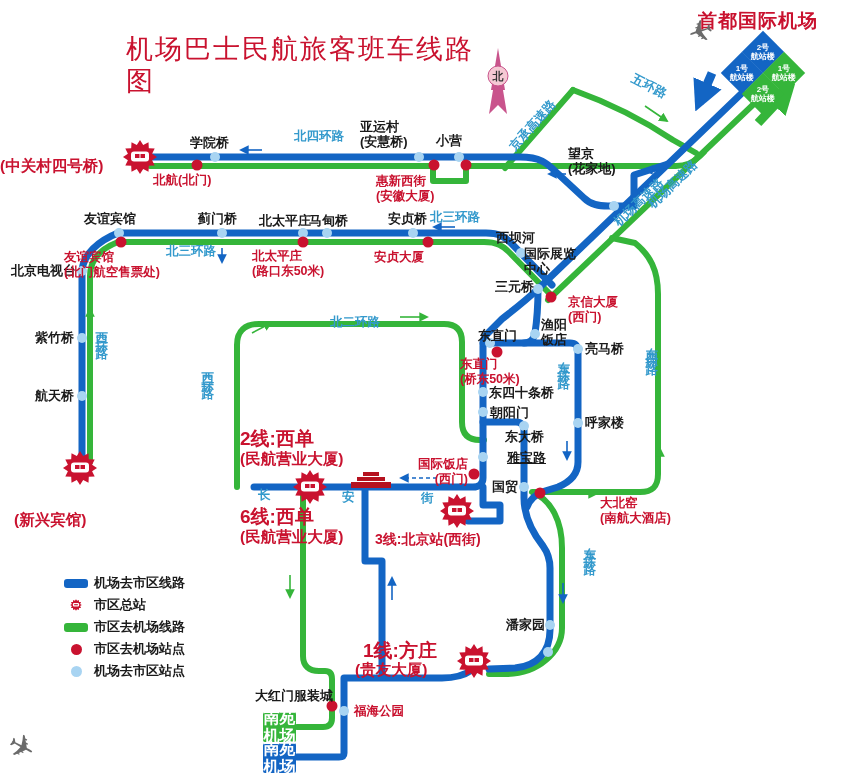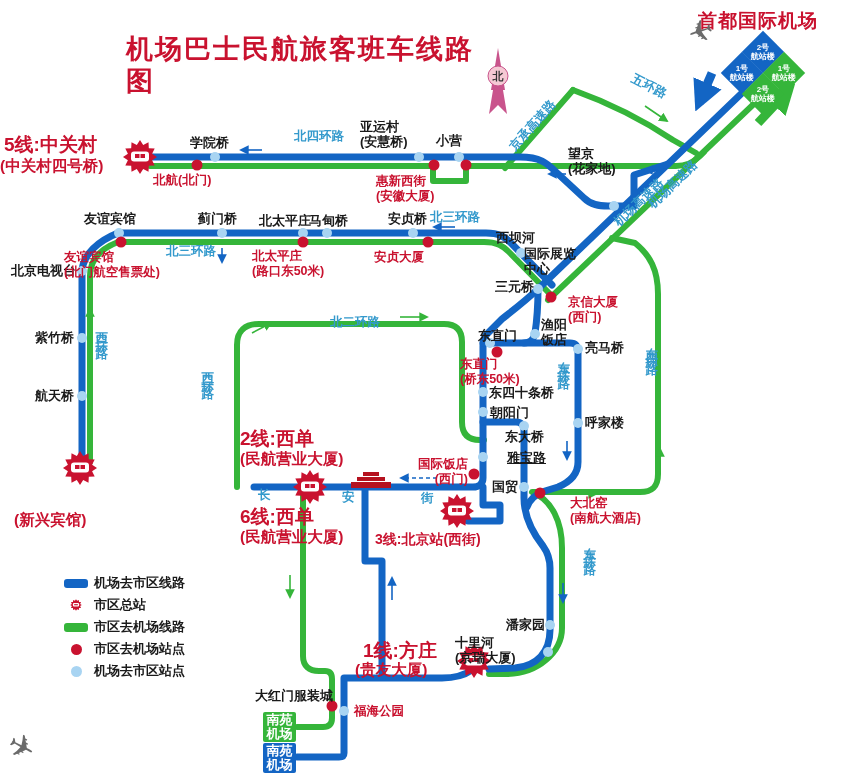--- a/index.html
+++ b/index.html
@@ -5,29 +5,29 @@
   html,body{margin:0;padding:0;background:#fff;font-family:"Liberation Sans",sans-serif;}
   #map{position:relative;width:850px;height:782px;background:#fff;overflow:hidden;}
   #routes{position:absolute;left:0;top:0;}
   .lbl{position:absolute;font-weight:bold;font-size:13px;color:#1a1a1a;white-space:pre-line;line-height:1.18;text-align:left;}
   .left{text-align:left;} .right{text-align:right;}
   .red{color:#c9122f;}
   .rs{font-size:12.5px;}
   .roadlbl{position:absolute;color:#3399cc;font-weight:bold;font-size:12.5px;white-space:pre;line-height:1.1;}
   .vroad{writing-mode:vertical-rl;letter-spacing:5px;}
   .rot{transform-origin:center center;}
-  .title{font-size:27px;letter-spacing:2px;color:#c9122f;font-weight:bold;}
+  .title{font-size:27px;letter-spacing:2px;color:#c9122f;font-weight:normal;}
   .apt{font-size:19px;color:#c9122f;font-weight:bold;letter-spacing:1px;}
   .tname{font-size:19px;} .tsub{font-size:15.5px;} .tname3{font-size:14px;}
   .diamond{position:absolute;width:30px;height:30px;transform:rotate(45deg);display:flex;align-items:center;justify-content:center;}
   .diamond.b{background:#1365c4;} .diamond.g{background:#35b53a;}
   .diamond span{transform:rotate(-45deg);color:#fff;font-size:8px;font-weight:bold;text-align:center;white-space:pre-line;line-height:1.15;}
   .nybox{position:absolute;width:33px;height:30px;border-radius:2px;display:flex;align-items:center;justify-content:center;}
   .nybox.g{background:#35b53a;} .nybox.b{background:#1365c4;}
-  .nybox span{color:#fff;font-size:13px;font-weight:bold;text-align:center;white-space:pre-line;line-height:1.1;}
+  .nybox span{color:#fff;font-size:16px;font-weight:bold;text-align:center;white-space:pre-line;line-height:1.1;}
   .plane{position:absolute;color:#6b6b6b;font-size:30px;}
   #legend{position:absolute;left:58px;top:572px;}
   .lrow{display:flex;align-items:center;height:22px;}
   .lsym{width:36px;display:flex;align-items:center;justify-content:center;}
   .ltxt{font-size:13px;font-weight:bold;color:#1a1a1a;}
   .bar{width:24px;height:9px;border-radius:3px;}
   .dotleg{width:11px;height:11px;border-radius:50%;}
 </style>
 </head>
 <body>
@@ -185,21 +185,20 @@
     </div>
 <div class="diamond g" style="left:769px;top:58px;">
       <span>1号
 航站楼</span>
     </div>
 <div class="diamond g" style="left:748px;top:79px;">
       <span>2号
 航站楼</span>
     </div>
 
-<div class="lbl red tname" style="left:4px;top:134px;width:132px;">5线:中关村</div>
 <div class="lbl red tsub" style="left:0px;top:157px;width:140px;">(中关村四号桥)</div>
 <div class="lbl red tsub" style="left:14px;top:511px;width:133px;">(新兴宾馆)</div>
 <div class="lbl red tname" style="left:240px;top:428px;width:160px;">2线:西单</div>
 <div class="lbl red tsub" style="left:240px;top:450px;width:160px;">(民航营业大厦)</div>
 <div class="lbl red tname" style="left:240px;top:506px;width:160px;">6线:西单</div>
 <div class="lbl red tsub" style="left:240px;top:528px;width:160px;">(民航营业大厦)</div>
 <div class="lbl red tname3" style="left:375px;top:531px;width:170px;">3线:北京站(西街)</div>
 <div class="lbl red tname" style="left:363px;top:640px;width:120px;">1线:方庄</div>
 <div class="lbl red tsub" style="left:355px;top:661px;width:120px;">(贵友大厦)</div>
 
@@ -213,52 +212,50 @@
 <div class="lbl" style="left:198px;top:211px;width:50px;">蓟门桥</div>
 <div class="lbl" style="left:259px;top:213px;width:56px;">北太平庄</div>
 <div class="lbl" style="left:309px;top:213px;width:48px;">马甸桥</div>
 <div class="lbl" style="left:388px;top:211px;width:50px;">安贞桥</div>
 <div class="lbl" style="left:496px;top:230px;width:52px;">西坝河</div>
 <div class="lbl" style="left:524px;top:246px;width:62px;">国际展览
 中心</div>
 <div class="lbl right" style="left:478px;top:279px;width:56px;">三元桥</div>
 <div class="lbl left" style="left:541px;top:317px;width:40px;">渔阳
 饭店</div>
-<div class="lbl left" style="left:585px;top:341px;width:55px;font-family:Liberation Mono, monospace;">亮马桥</div>
+<div class="lbl left" style="left:585px;top:341px;width:55px;">亮马桥</div>
 <div class="lbl" style="left:478px;top:328px;width:64px;">东直门</div>
 <div class="lbl left" style="left:489px;top:385px;width:86px;">东四十条桥</div>
 <div class="lbl left" style="left:490px;top:405px;width:60px;">朝阳门</div>
 <div class="lbl" style="left:505px;top:429px;width:46px;">东大桥</div>
 <div class="lbl left" style="left:585px;top:415px;width:55px;">呼家楼</div>
 <div class="lbl left" style="left:507px;top:450px;width:55px;text-decoration:underline;">雅宝路</div>
 <div class="lbl right" style="left:488px;top:479px;width:30px;">国贸</div>
 <div class="lbl right" style="left:495px;top:617px;width:50px;">潘家园</div>
-<div class="lbl" style="left:455px;top:635px;width:88px;">十里河
-(京瑞大厦)</div>
 <div class="lbl right" style="left:2px;top:263px;width:74px;">北京电视台</div>
 <div class="lbl right" style="left:22px;top:330px;width:52px;">紫竹桥</div>
 <div class="lbl right" style="left:22px;top:388px;width:52px;">航天桥</div>
 <div class="lbl red left rs" style="left:354px;top:704px;width:66px;">福海公园</div>
 <div class="lbl" style="left:255px;top:688px;width:80px;">大红门服装城</div>
 
 <div class="lbl red rs" style="left:153px;top:173px;width:92px;">北航(北门)</div>
 <div class="lbl red rs" style="left:376px;top:174px;width:84px;">惠新西街
 (安徽大厦)</div>
 <div class="lbl red rs" style="left:64px;top:250px;width:120px;">友谊宾馆
 (北门航空售票处)</div>
 <div class="lbl red rs" style="left:252px;top:249px;width:104px;">北太平庄
 (路口东50米)</div>
 <div class="lbl red rs" style="left:374px;top:250px;width:94px;">安贞大厦</div>
 <div class="lbl red rs" style="left:568px;top:295px;width:72px;">京信大厦
 (西门)</div>
 <div class="lbl red rs" style="left:460px;top:357px;width:104px;">东直门
 (桥东50米)</div>
 <div class="lbl red rs right" style="left:386px;top:457px;width:82px;">国际饭店
 (西门)</div>
-<div class="lbl red rs" style="left:570px;top:496px;width:106px;">大北窑
+<div class="lbl red rs" style="left:600px;top:496px;width:106px;">大北窑
 (南航大酒店)</div>
 
 <div class="roadlbl" style="left:294px;top:130px;">北四环路</div>
 <div class="roadlbl" style="left:166px;top:245px;">北三环路</div>
 <div class="roadlbl" style="left:430px;top:211px;">北三环路</div>
 <div class="roadlbl" style="left:330px;top:316px;">北二环路</div>
 <div class="roadlbl vroad" style="left:94px;top:322px;">西三环路</div>
 <div class="roadlbl vroad" style="left:200px;top:362px;">西二环路</div>
 <div class="roadlbl vroad" style="left:556px;top:352px;">东三环路</div>
 <div class="roadlbl vroad" style="left:644px;top:338px;">东四环路</div>

